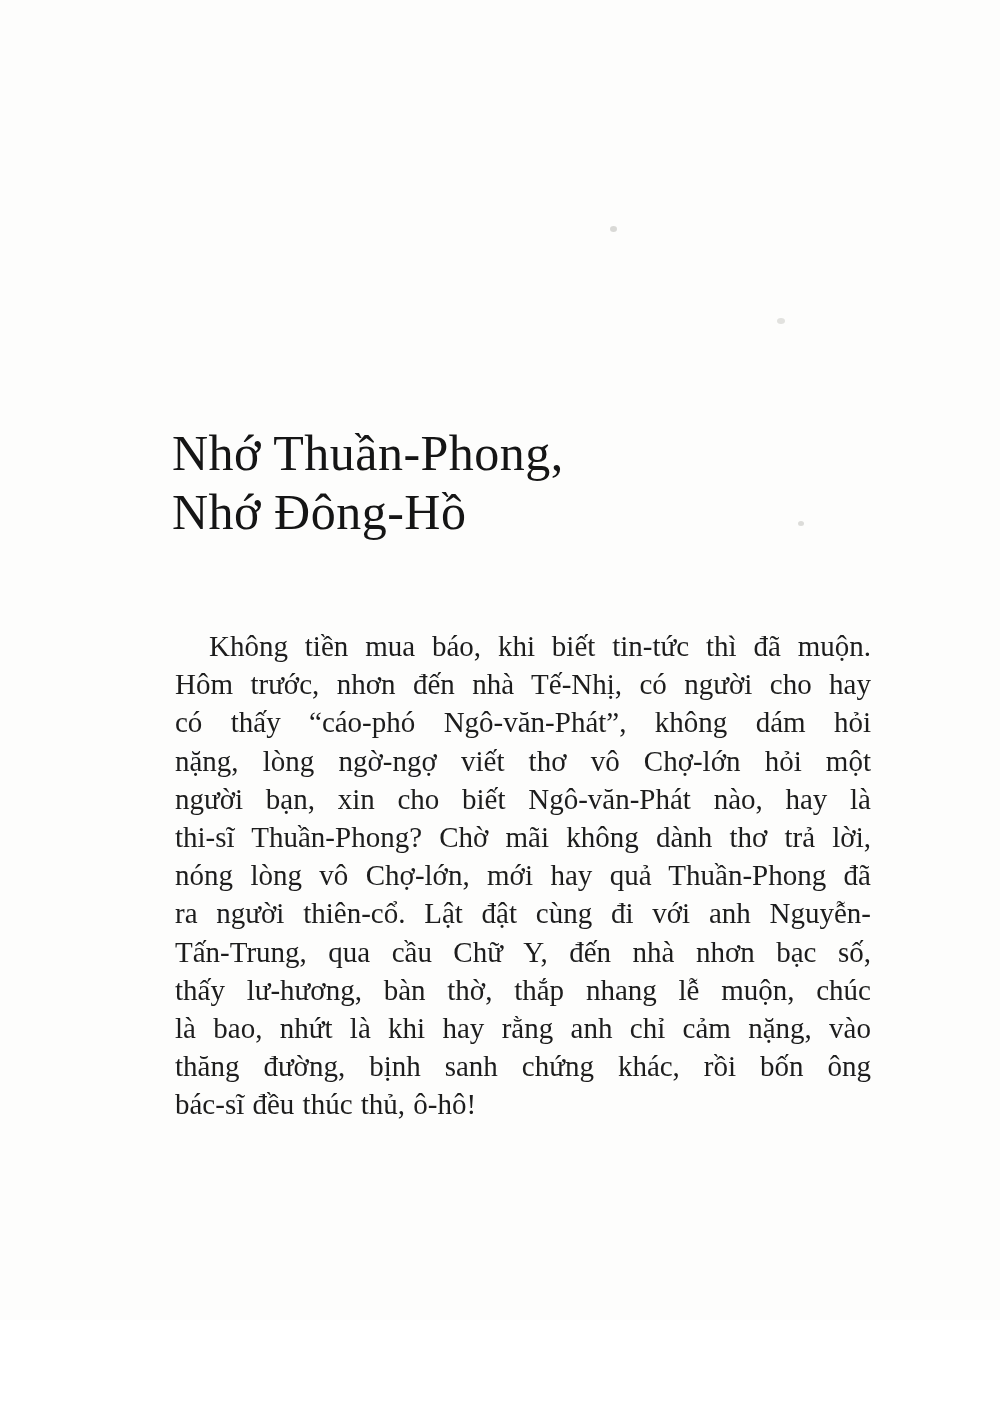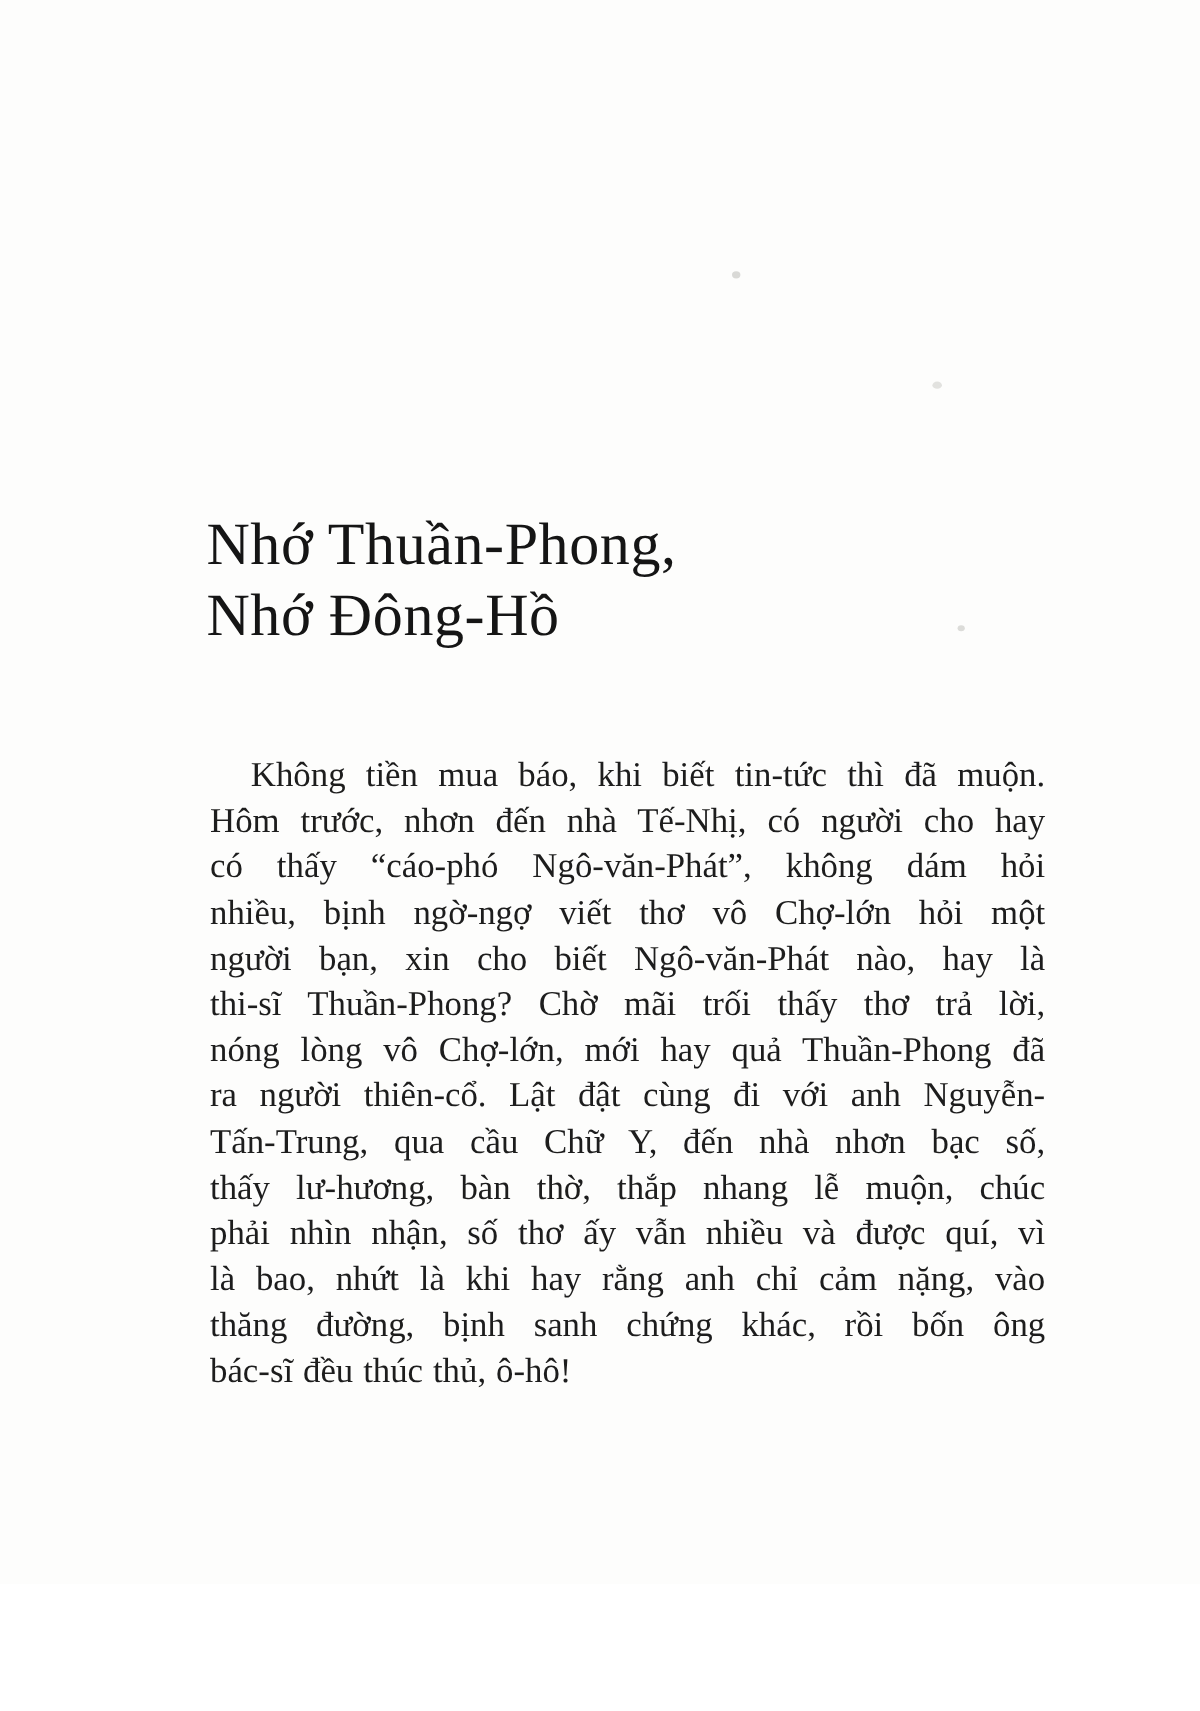--- a/index.html
+++ b/index.html
@@ -74,26 +74,25 @@
 
   <h1 class="chapter-title" style="margin:0; font-weight:400;">
     <span class="title-line">Nhớ Thuần-Phong,</span>
     <span class="title-line">Nhớ Đông-Hồ</span>
   </h1>
 
   <div class="body-block">
     <div class="bline first">Không tiền mua báo, khi biết tin-tức thì đã muộn.</div>
     <div class="bline">Hôm trước, nhơn đến nhà Tế-Nhị, có người cho hay</div>
     <div class="bline">có thấy “cáo-phó Ngô-văn-Phát”, không dám hỏi</div>
-    <div class="bline">nhiều, bịnh ngờ-ngợ viết thơ vô Chợ-lớn hỏi một</div>
+    <div class="bline">nặng, lòng ngờ-ngợ viết thơ vô Chợ-lớn hỏi một</div>
     <div class="bline">người bạn, xin cho biết Ngô-văn-Phát nào, hay là</div>
-    <div class="bline">thi-sĩ Thuần-Phong? Chờ mãi trối thấy thơ trả lời,</div>
+    <div class="bline">thi-sĩ Thuần-Phong? Chờ mãi không dành thơ trả lời,</div>
     <div class="bline">nóng lòng vô Chợ-lớn, mới hay quả Thuần-Phong đã</div>
     <div class="bline">ra người thiên-cổ. Lật đật cùng đi với anh Nguyễn-</div>
     <div class="bline">Tấn-Trung, qua cầu Chữ Y, đến nhà nhơn bạc số,</div>
     <div class="bline">thấy lư-hương, bàn thờ, thắp nhang lễ muộn, chúc</div>
-    <div class="bline">phải nhìn nhận, số thơ ấy vẫn nhiều và được quí, vì</div>
     <div class="bline">là bao, nhứt là khi hay rằng anh chỉ cảm nặng, vào</div>
     <div class="bline">thăng đường, bịnh sanh chứng khác, rồi bốn ông</div>
     <div class="bline last">bác-sĩ đều thúc thủ, ô-hô!</div>
   </div>
 
 </div>
 
 </body></html>

